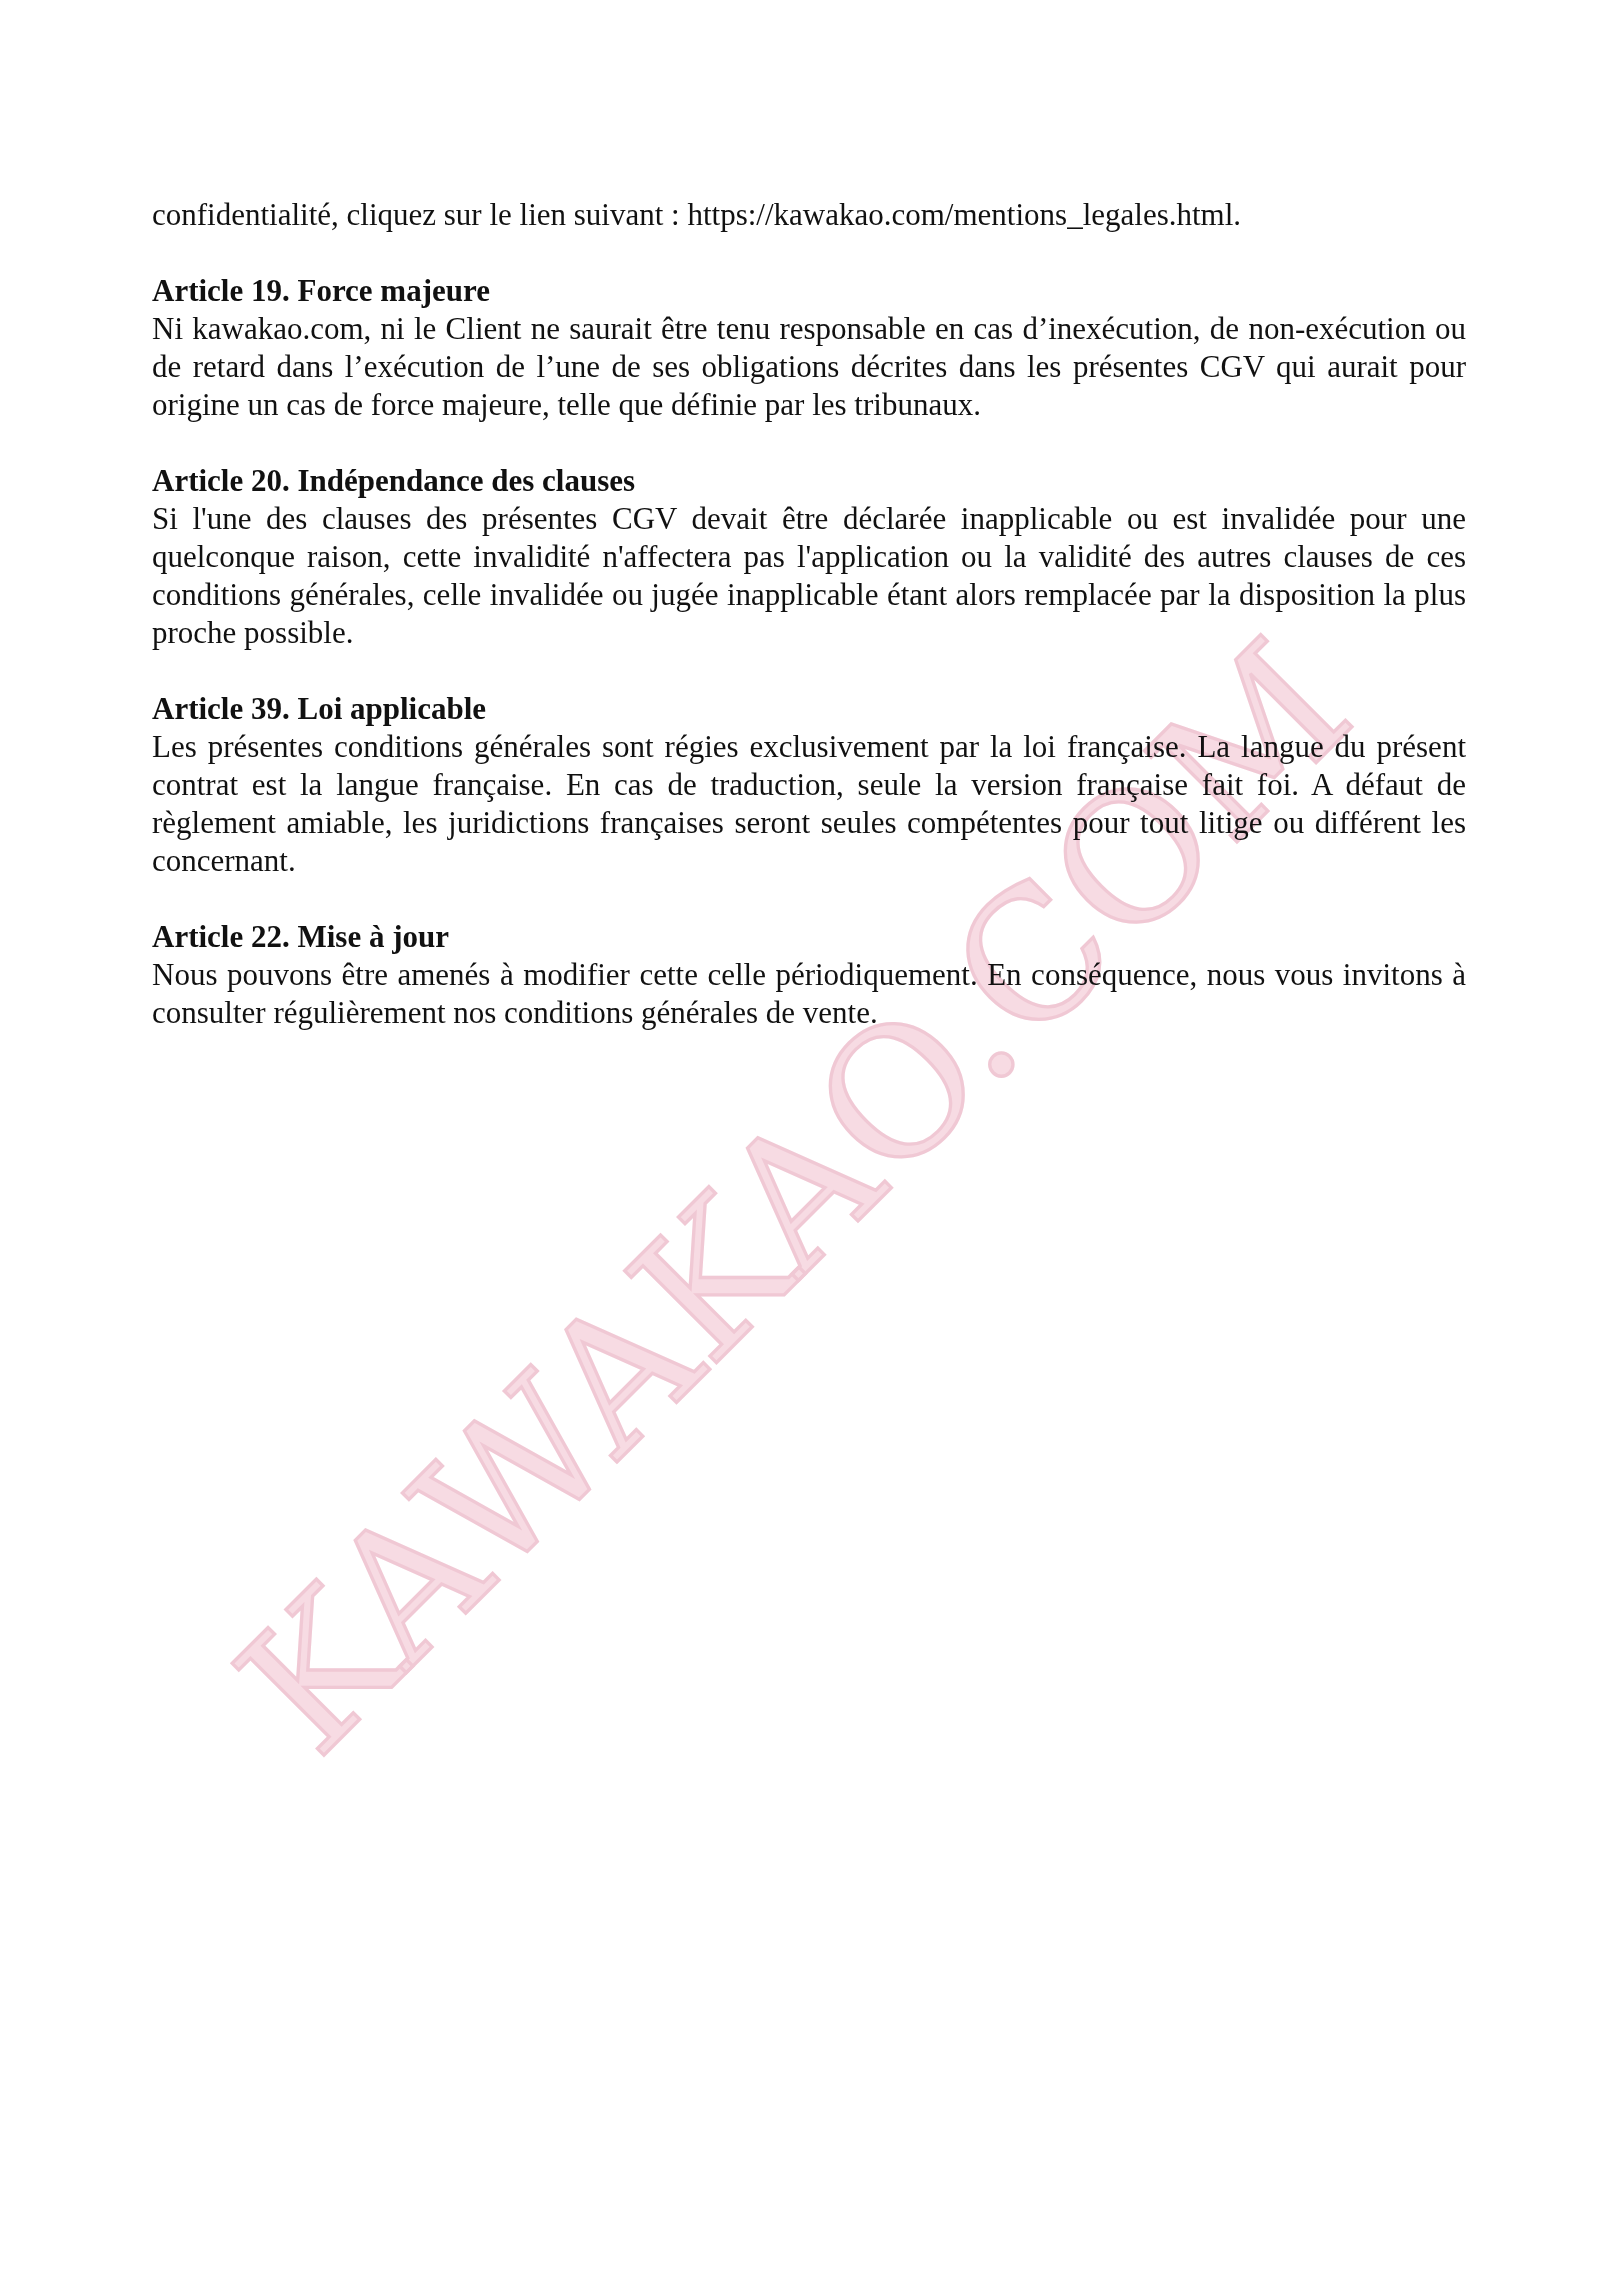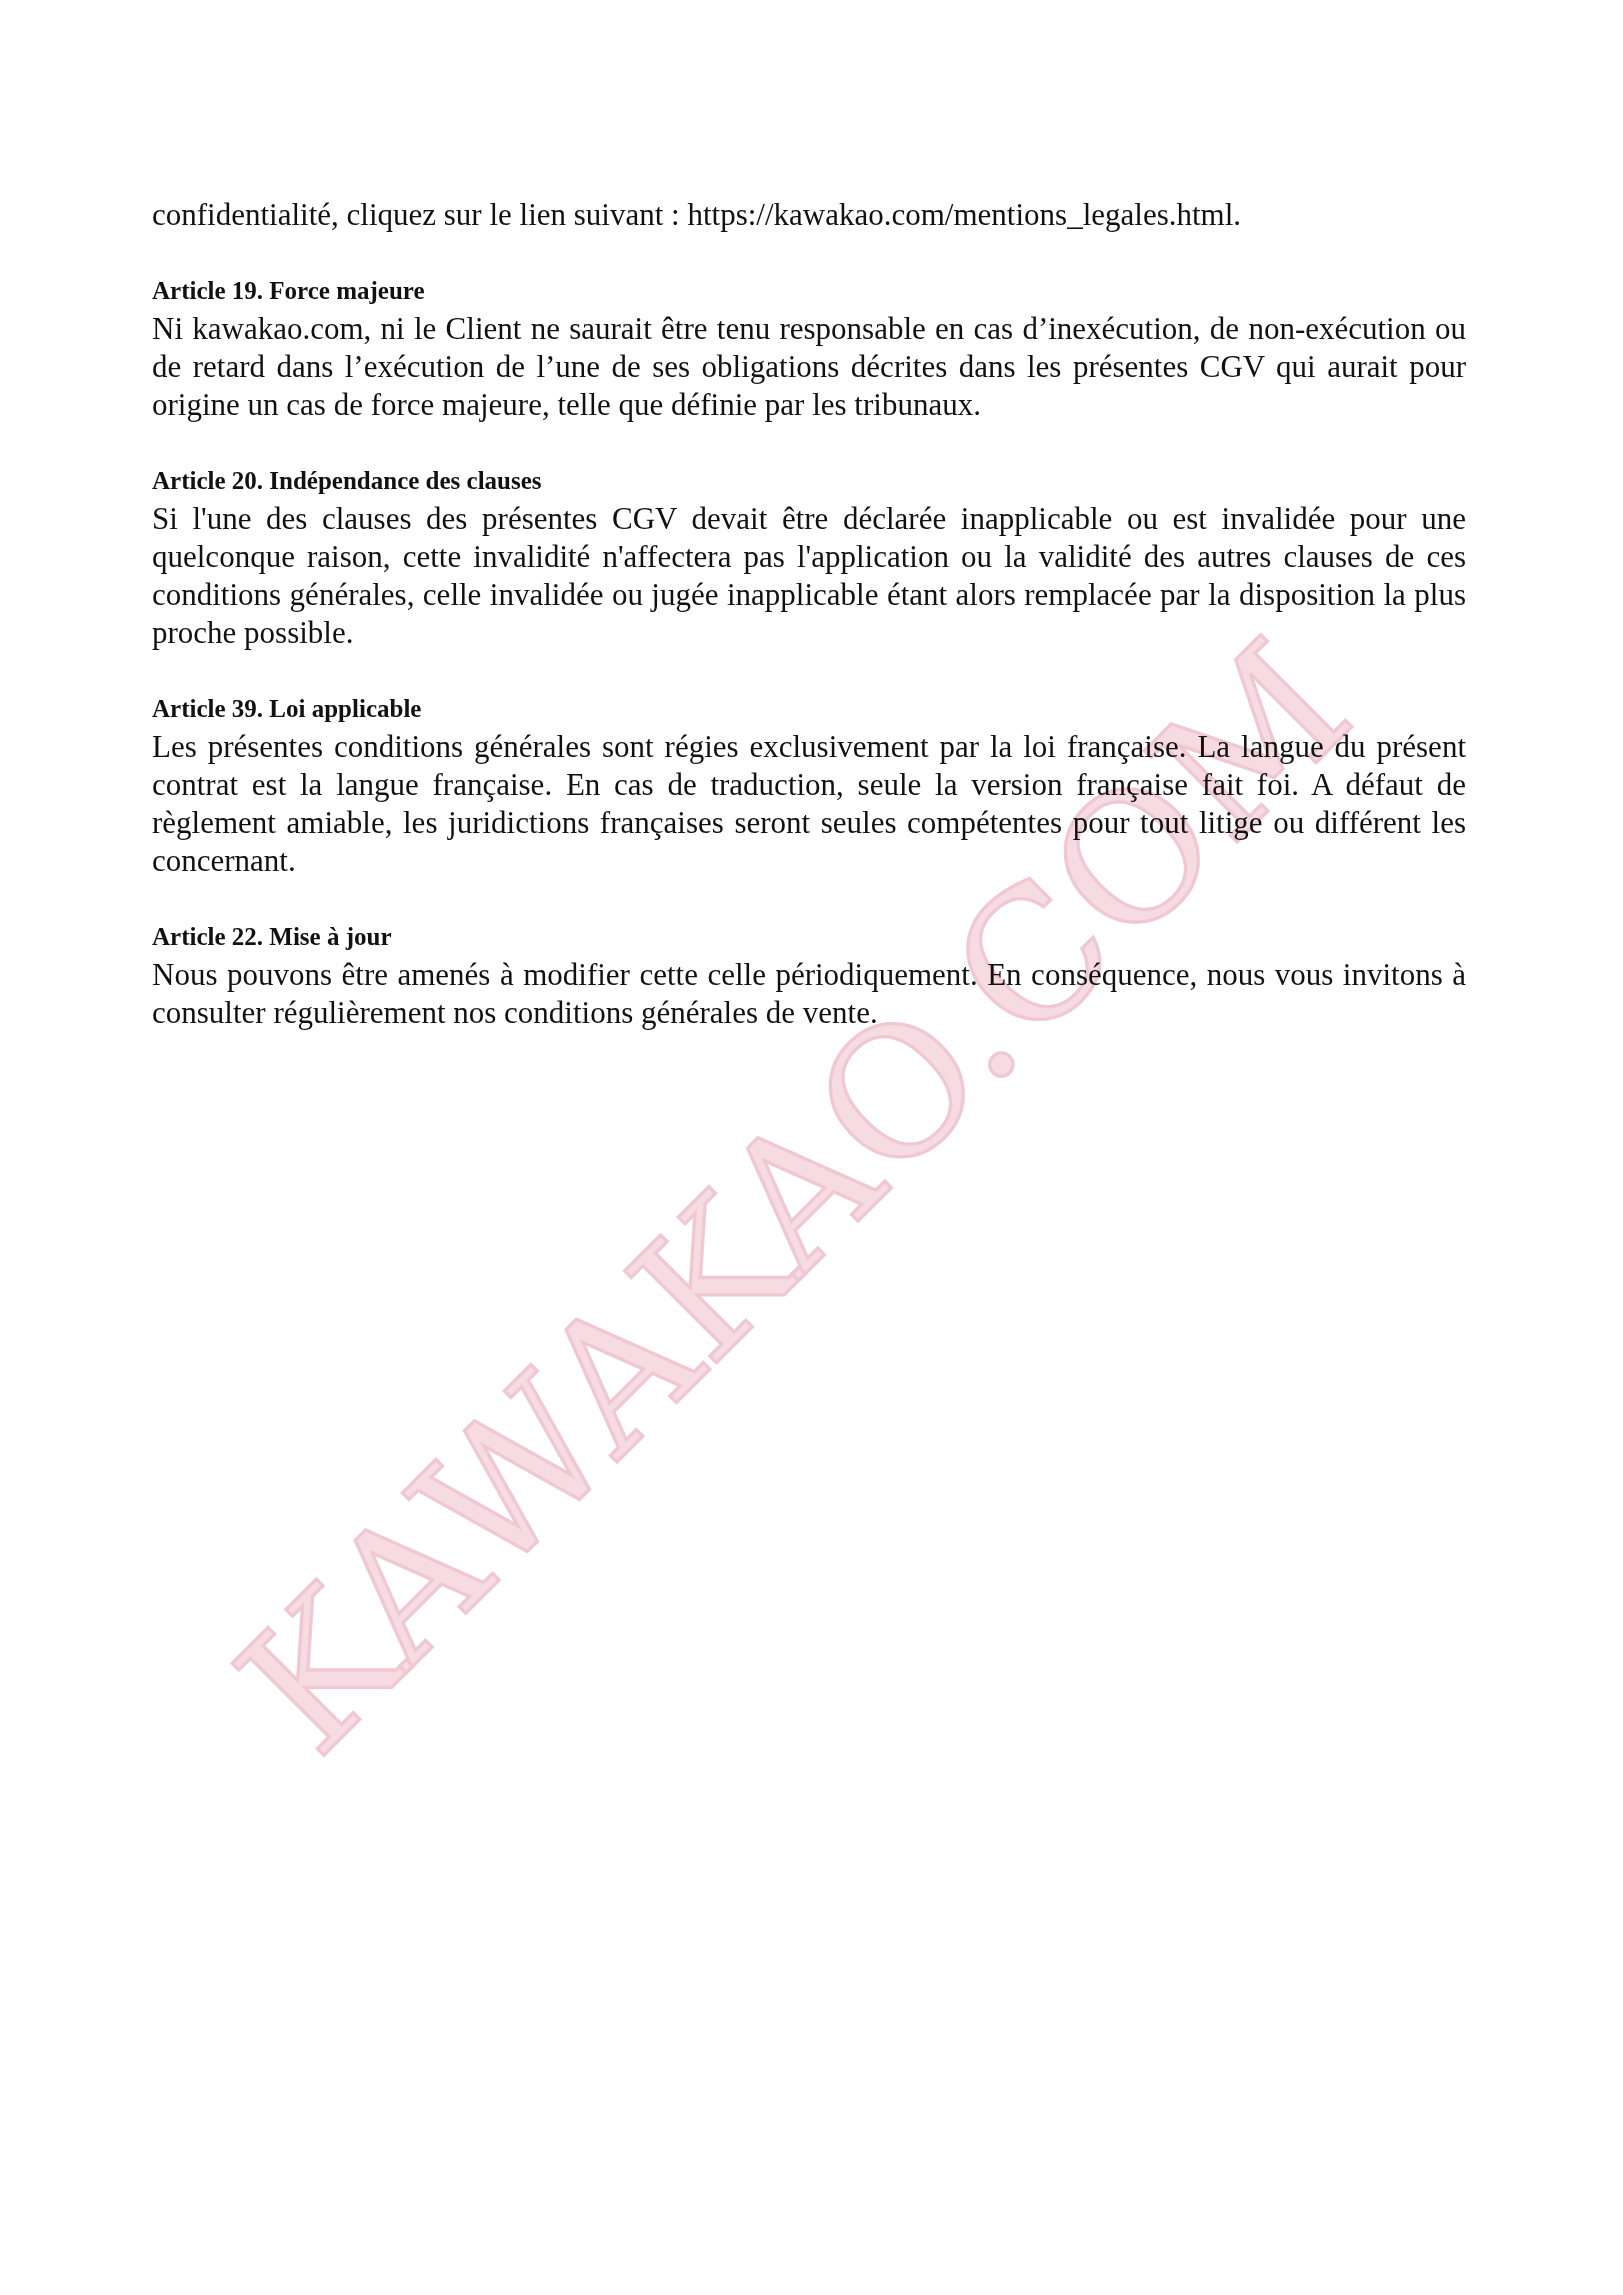--- a/index.html
+++ b/index.html
@@ -44,21 +44,21 @@
     margin: 0 4px 38px 0;
     text-align: justify;
   }
   .para.single {
     text-align: left;
   }
   .section {
     margin: 0;
   }
   .heading {
-    font-size: 25px;
+    font-size: 31px;
     line-height: 38px;
     font-weight: bold;
     margin: 0;
     text-align: left;
   }
   .section .para:last-child {
     margin-bottom: 38px;
   }
 </style>
 </head>

